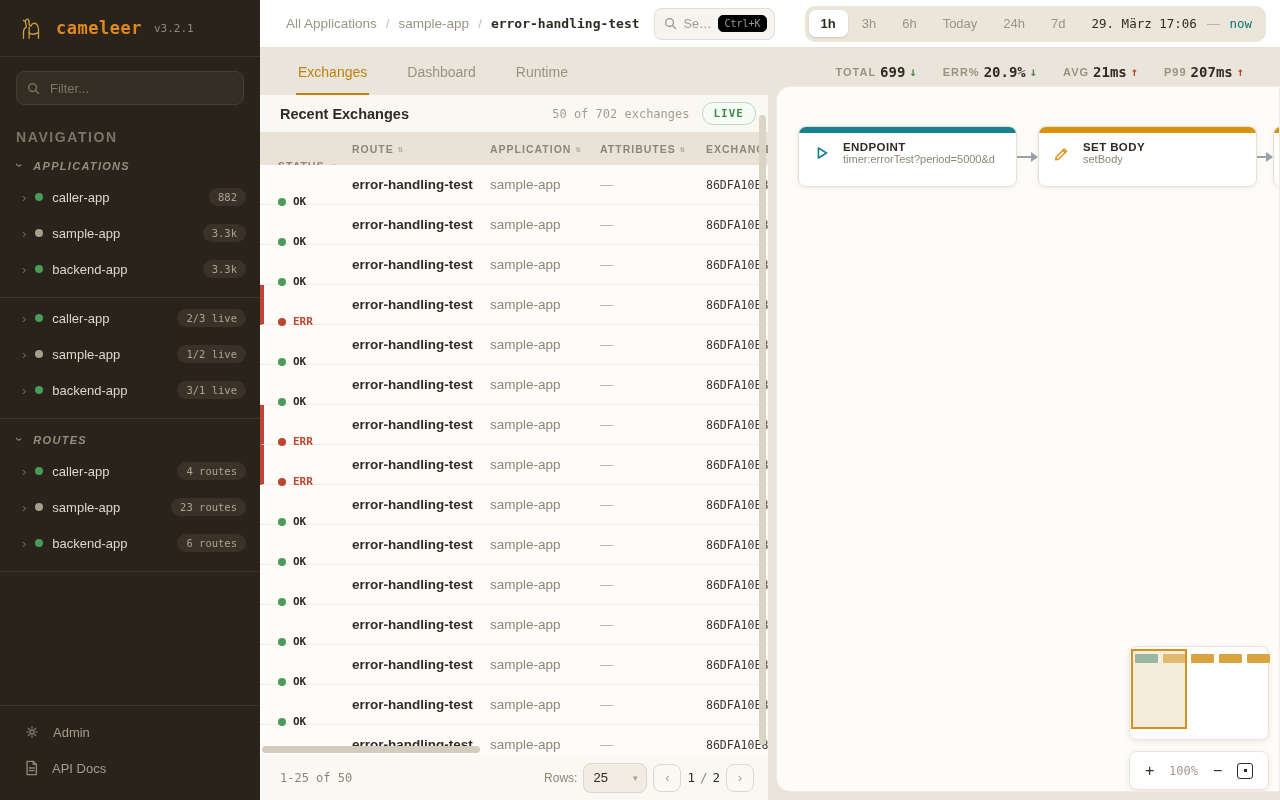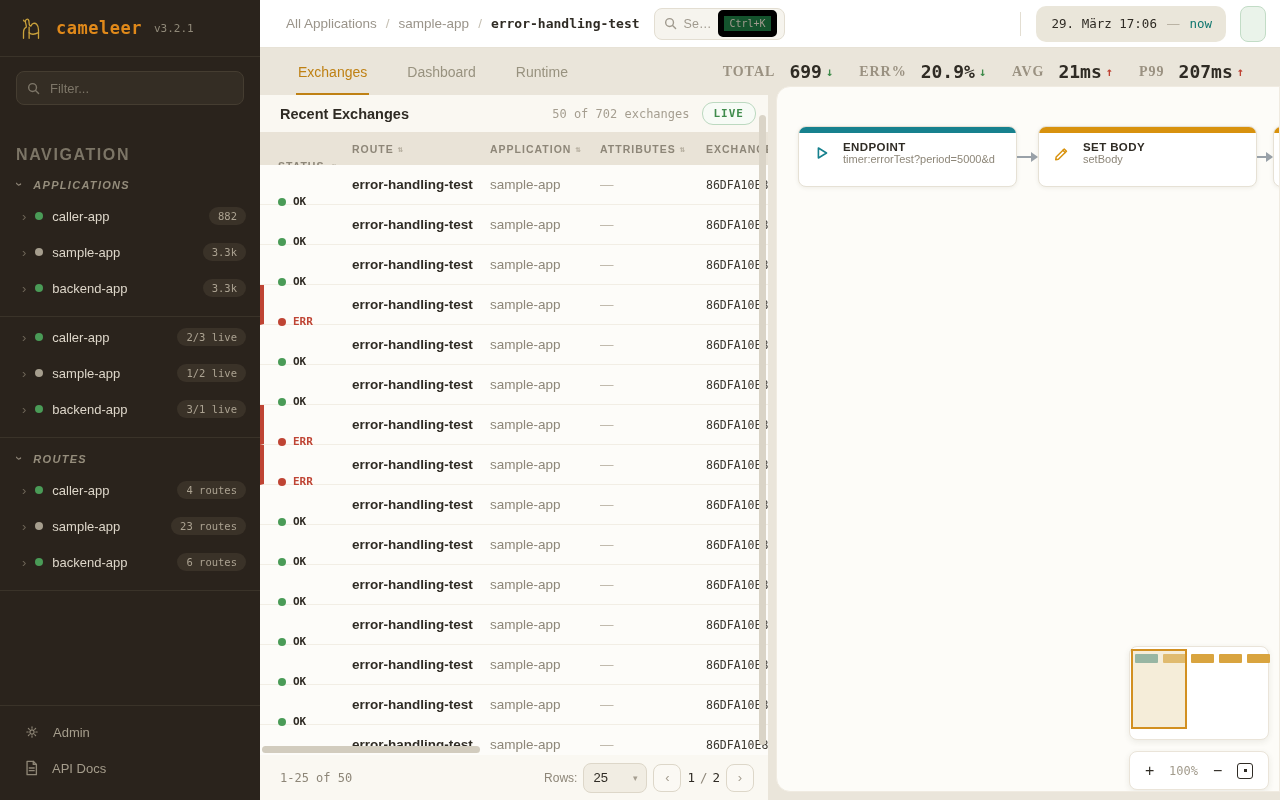--- a/index.html
+++ b/index.html
@@ -8,21 +8,21 @@
 
   
   .sidebar{position:absolute;left:0;top:0;bottom:0;width:260px;background:#2A231C;display:flex;flex-direction:column;color:#D8D1C4;}
   .logo-row{height:56px;display:flex;align-items:center;gap:10px;padding:0 16px;border-bottom:1px solid #3A3329;flex:none;}
   .logo-ic{color:#C9A13B;flex:none;display:flex;}
   .app-name{font-family:"DejaVu Sans Mono",monospace;font-weight:bold;font-size:17px;color:#E0891A;letter-spacing:.5px;}
   .app-ver{font-family:"DejaVu Sans Mono",monospace;font-size:11px;color:#8F8878;margin-left:2px;}
   .filter-box{margin:14px 16px 4px;background:#342D24;border:1px solid #453D31;border-radius:8px;height:32px;display:flex;align-items:center;gap:8px;padding:0 10px;color:#7D7668;}
   .filter-box input{background:transparent;border:none;outline:none;color:#CFC8BA;font-size:13px;width:100%;}
   .filter-box input::placeholder{color:#7D7668;}
-  .nav-label{margin:37px 16px 2px;font-size:16px;font-weight:bold;letter-spacing:1.6px;color:#7C7566;}
+  .nav-label{margin:20px 16px 2px;font-size:14px;font-weight:bold;letter-spacing:1.6px;color:#7C7566;}
   .section-hd{display:flex;align-items:center;gap:12px;padding:12px 16px 6px;font-size:11px;font-weight:bold;letter-spacing:1.3px;color:#958D7C;font-style:italic;}
   .chev-down{display:inline-block;transform:rotate(90deg);color:#8A8173;font-size:12px;}
   .side-item{display:flex;align-items:center;gap:9px;padding:9px 14px 9px 22px;font-size:13px;color:#DDD6C9;cursor:pointer;}
   .side-item .chev{color:#6E6658;font-size:13px;flex:none;}
   .dot{width:8px;height:8px;border-radius:50%;flex:none;}
   .dot.green{background:#4A9B57;}
   .dot.grey{background:#A69E8E;}
   .dot.red{background:#BF4434;}
   .side-badge{margin-left:auto;background:#3A3228;color:#ABA291;font-family:"DejaVu Sans Mono",monospace;font-size:10.5px;padding:3px 9px;border-radius:10px;white-space:nowrap;}
   .side-divider{height:1px;background:#3A3329;margin:10px 0 2px;}
@@ -30,40 +30,40 @@
   .foot-item{display:flex;align-items:center;gap:13px;padding:10px 24px;font-size:13px;color:#A59D8C;cursor:pointer;}
   .foot-item .f-ic{color:#8F8777;display:flex;}
 
   
   .top-header{position:absolute;left:260px;top:0;right:0;height:48px;background:#FFFFFF;border-bottom:1px solid #E7E2D6;display:flex;align-items:center;padding:0 14px 0 26px;box-sizing:border-box;}
   .breadcrumb{display:flex;align-items:center;gap:9px;font-size:13.5px;color:#9A948A;white-space:nowrap;}
   .crumb{cursor:pointer;}
   .crumb.active{font-family:"DejaVu Sans Mono",monospace;font-weight:bold;color:#2F2B24;font-size:13px;}
   .crumb-sep{color:#C5BFB2;}
   .searchbox{margin-left:14px;background:#F6F4EE;border:1px solid #E3DED2;border-radius:8px;height:30px;display:flex;align-items:center;gap:7px;padding:0 7px 0 9px;color:#A09A8E;font-size:12.5px;cursor:pointer;}
-  .kbd{border:6px solid #000000;border-radius:5px;font-family:"DejaVu Sans Mono",monospace;font-size:10px;padding:2px 5px;color:#A09A8E;background:#14532d;}
+  .kbd{border:1px solid #000000;border-radius:5px;font-family:"DejaVu Sans Mono",monospace;font-size:10px;padding:2px 5px;color:#A09A8E;background:#000000;}
   .hdr-spacer{flex:1;}
   .v-div{width:1px;height:24px;background:#E3DED2;margin:0 15px;}
   .segmented{background:#EAE6DA;border-radius:10px;padding:4px;display:flex;align-items:center;gap:2px;height:36px;box-sizing:border-box;}
   .range-btn{border:none;background:transparent;font-family:"Liberation Sans",sans-serif;font-size:13px;color:#99948A;padding:6px 12px;border-radius:7px;cursor:pointer;}
   .range-btn.active{background:#FFFFFF;color:#2F2B24;font-weight:bold;box-shadow:0 1px 2px rgba(60,50,30,.15);}
   .range-date{font-family:"DejaVu Sans Mono",monospace;font-size:12.5px;color:#2F2B24;padding:0 4px 0 12px;white-space:nowrap;}
   .range-dash{color:#B3AC9C;font-size:12.5px;padding:0 4px;}
   .range-now{font-family:"DejaVu Sans Mono",monospace;font-size:12.5px;color:#0f766e;padding:0 10px 0 4px;}
   .live-badge{margin-left:14px;background:#EAF3EA;border:1px solid #C2DCC6;border-radius:8px;height:34px;display:flex;align-items:center;gap:8px;padding:0 12px;cursor:pointer;}
 
   
   .sub-header{position:absolute;left:260px;top:48px;right:0;height:47px;display:flex;align-items:stretch;padding:0 36px;box-sizing:border-box;}
   .tabs{display:flex;gap:36px;}
   .tab{display:flex;align-items:center;font-size:14px;color:#98927F;border-bottom:2px solid transparent;padding:2px 2px 0;cursor:pointer;}
   .tab.active{color:#BF8114;border-bottom-color:#BF8114;}
   .stats{margin-left:auto;display:flex;align-items:center;gap:26px;}
   .stat{display:flex;align-items:center;white-space:nowrap;}
-  .stat-label{font-size:14px;font-weight:bold;letter-spacing:1px;color:#9A9181;font-family:Liberation Serif, serif;}
-  .stat-value{font-family:"DejaVu Sans Mono",monospace;font-size:18px;font-weight:bold;color:#2F2B24;margin-left:14px;}
+  .stat-label{font-size:11px;font-weight:bold;letter-spacing:1px;color:#9A9181;}
+  .stat-value{font-family:"DejaVu Sans Mono",monospace;font-size:14px;font-weight:bold;color:#2F2B24;margin-left:4px;}
   .stat-arrow{font-family:"DejaVu Sans Mono",monospace;font-size:12px;margin-left:4px;font-weight:bold;}
   .stat-arrow.down{color:#3F8B4B;}
   .stat-arrow.up{color:#BF4434;}
 
   
   .list-panel{position:absolute;left:260px;top:95px;bottom:0;width:508px;background:#FAF8F2;display:flex;flex-direction:column;overflow:hidden;}
   .list-header{height:37px;flex:none;display:flex;align-items:center;padding:0 12px 0 20px;gap:12px;}
   .list-title{font-size:14.5px;font-weight:bold;color:#2F2B24;}
   .list-count{margin-left:auto;font-family:"DejaVu Sans Mono",monospace;font-size:12px;color:#A59E90;}
   .live-pill{border:1px solid #BCD9C0;border-radius:11px;background:#F7FBF6;color:#3F8B4B;font-family:"DejaVu Sans Mono",monospace;font-size:11px;font-weight:bold;letter-spacing:1px;padding:4px 11px;}
@@ -255,20 +255,28 @@
             <circle cx="6" cy="6" r="4.2"></circle>
             <path d="M9.2 9.2 L12.5 12.5"></path>
           </svg>
       </span>
       <span>Se…</span>
       <span class="kbd">Ctrl+K</span>
     </div>
     <div class="hdr-spacer"></div>
     <div class="v-div"></div>
     <div class="segmented">
+      <span id="rangeBtns" style="display:flex;align-items:center;gap:2px;">
+          <button class="range-btn active">1h</button>
+          <button class="range-btn">3h</button>
+          <button class="range-btn">6h</button>
+          <button class="range-btn">Today</button>
+          <button class="range-btn">24h</button>
+          <button class="range-btn">7d</button>
+        </span>
       <span class="range-date">29. März 17:06</span>
       <span class="range-dash">—</span>
       <span class="range-now">now</span>
     </div>
     <div class="live-badge">
       
       
     </div>
   </header>
 

